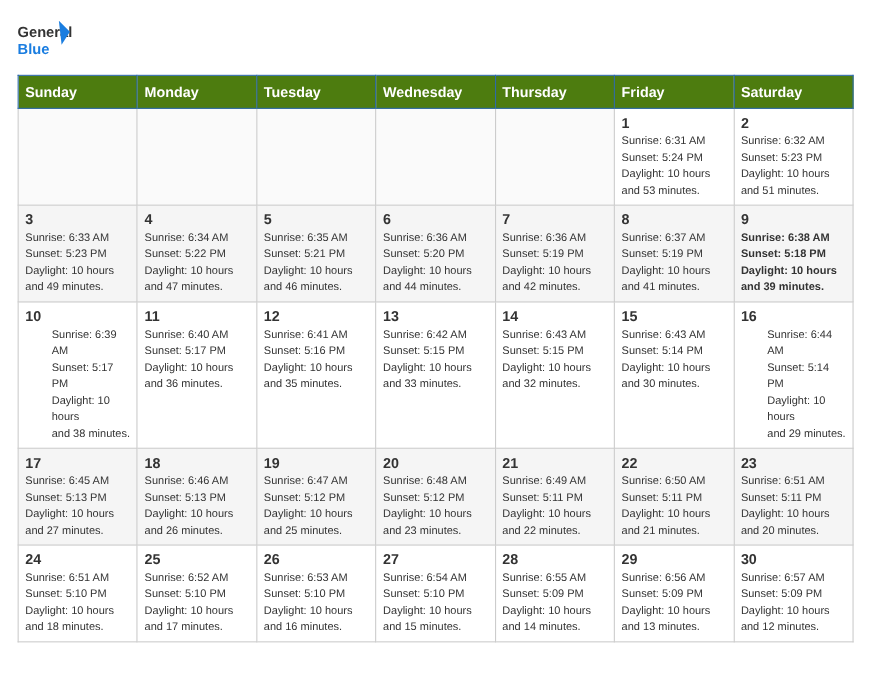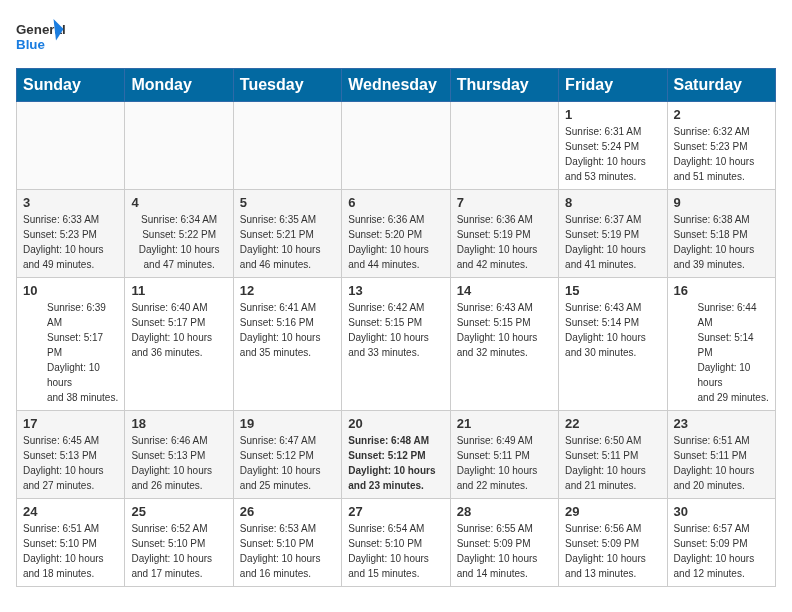--- a/index.html
+++ b/index.html
@@ -32,23 +32,23 @@
     .location-title {
       font-size: 16px;
       color: #555;
     }
     .calendar {
       width: 100%;
       border-collapse: collapse;
       border: 1px solid #ccc;
     }
     .calendar th {
-      background-color: #0369a1;
+      background-color: #4d7c0f;
       color: #fff;
-      font-size: 16px;
+      font-size: 13px;
       padding: 7px 6px;
       text-align: left;
       border: 1px solid #2e6aa8;
       margin-top: 23px;
     }
     .calendar td {
       border: 1px solid #ccc;
       vertical-align: top;
       padding: 5px 6px;
       width: 108px;
@@ -132,21 +132,21 @@
       <tr>
         <td>
           <span class="day-num">3</span>
           <div class="day-info" style="white-space: pre-line;">Sunrise: 6:33 AM
 Sunset: 5:23 PM
 Daylight: 10 hours
 and 49 minutes.</div>
         </td>
         <td>
           <span class="day-num">4</span>
-          <div class="day-info" style="white-space: pre-line; text-align: center;">Sunrise: 6:34 AM
+          <div class="day-info" style="white-space: pre-line;">Sunrise: 6:34 AM
 Sunset: 5:22 PM
 Daylight: 10 hours
 and 47 minutes.</div>
         </td>
         <td>
           <span class="day-num">5</span>
           <div class="day-info" style="white-space: pre-line;">Sunrise: 6:35 AM
 Sunset: 5:21 PM
 Daylight: 10 hours
 and 46 minutes.</div>
@@ -167,21 +167,21 @@
         </td>
         <td>
           <span class="day-num">8</span>
           <div class="day-info" style="white-space: pre-line;">Sunrise: 6:37 AM
 Sunset: 5:19 PM
 Daylight: 10 hours
 and 41 minutes.</div>
         </td>
         <td>
           <span class="day-num">9</span>
-          <div class="day-info" style="white-space: pre-line;">Sunrise: 6:38 AM
+          <div class="day-info" style="white-space: pre-line; font-weight: bold;">Sunrise: 6:38 AM
 Sunset: 5:18 PM
 Daylight: 10 hours
 and 39 minutes.</div>
         </td>
       </tr>
       <tr>
         <td>
           <span class="day-num">10</span>
           <div class="day-info" style="white-space: pre-line; margin-left: 24px;">Sunrise: 6:39 AM
 Sunset: 5:17 PM
@@ -248,21 +248,21 @@
         </td>
         <td>
           <span class="day-num">19</span>
           <div class="day-info" style="white-space: pre-line;">Sunrise: 6:47 AM
 Sunset: 5:12 PM
 Daylight: 10 hours
 and 25 minutes.</div>
         </td>
         <td>
           <span class="day-num">20</span>
-          <div class="day-info" style="white-space: pre-line; font-weight: bold;">Sunrise: 6:48 AM
+          <div class="day-info" style="white-space: pre-line;">Sunrise: 6:48 AM
 Sunset: 5:12 PM
 Daylight: 10 hours
 and 23 minutes.</div>
         </td>
         <td>
           <span class="day-num">21</span>
           <div class="day-info" style="white-space: pre-line;">Sunrise: 6:49 AM
 Sunset: 5:11 PM
 Daylight: 10 hours
 and 22 minutes.</div>

